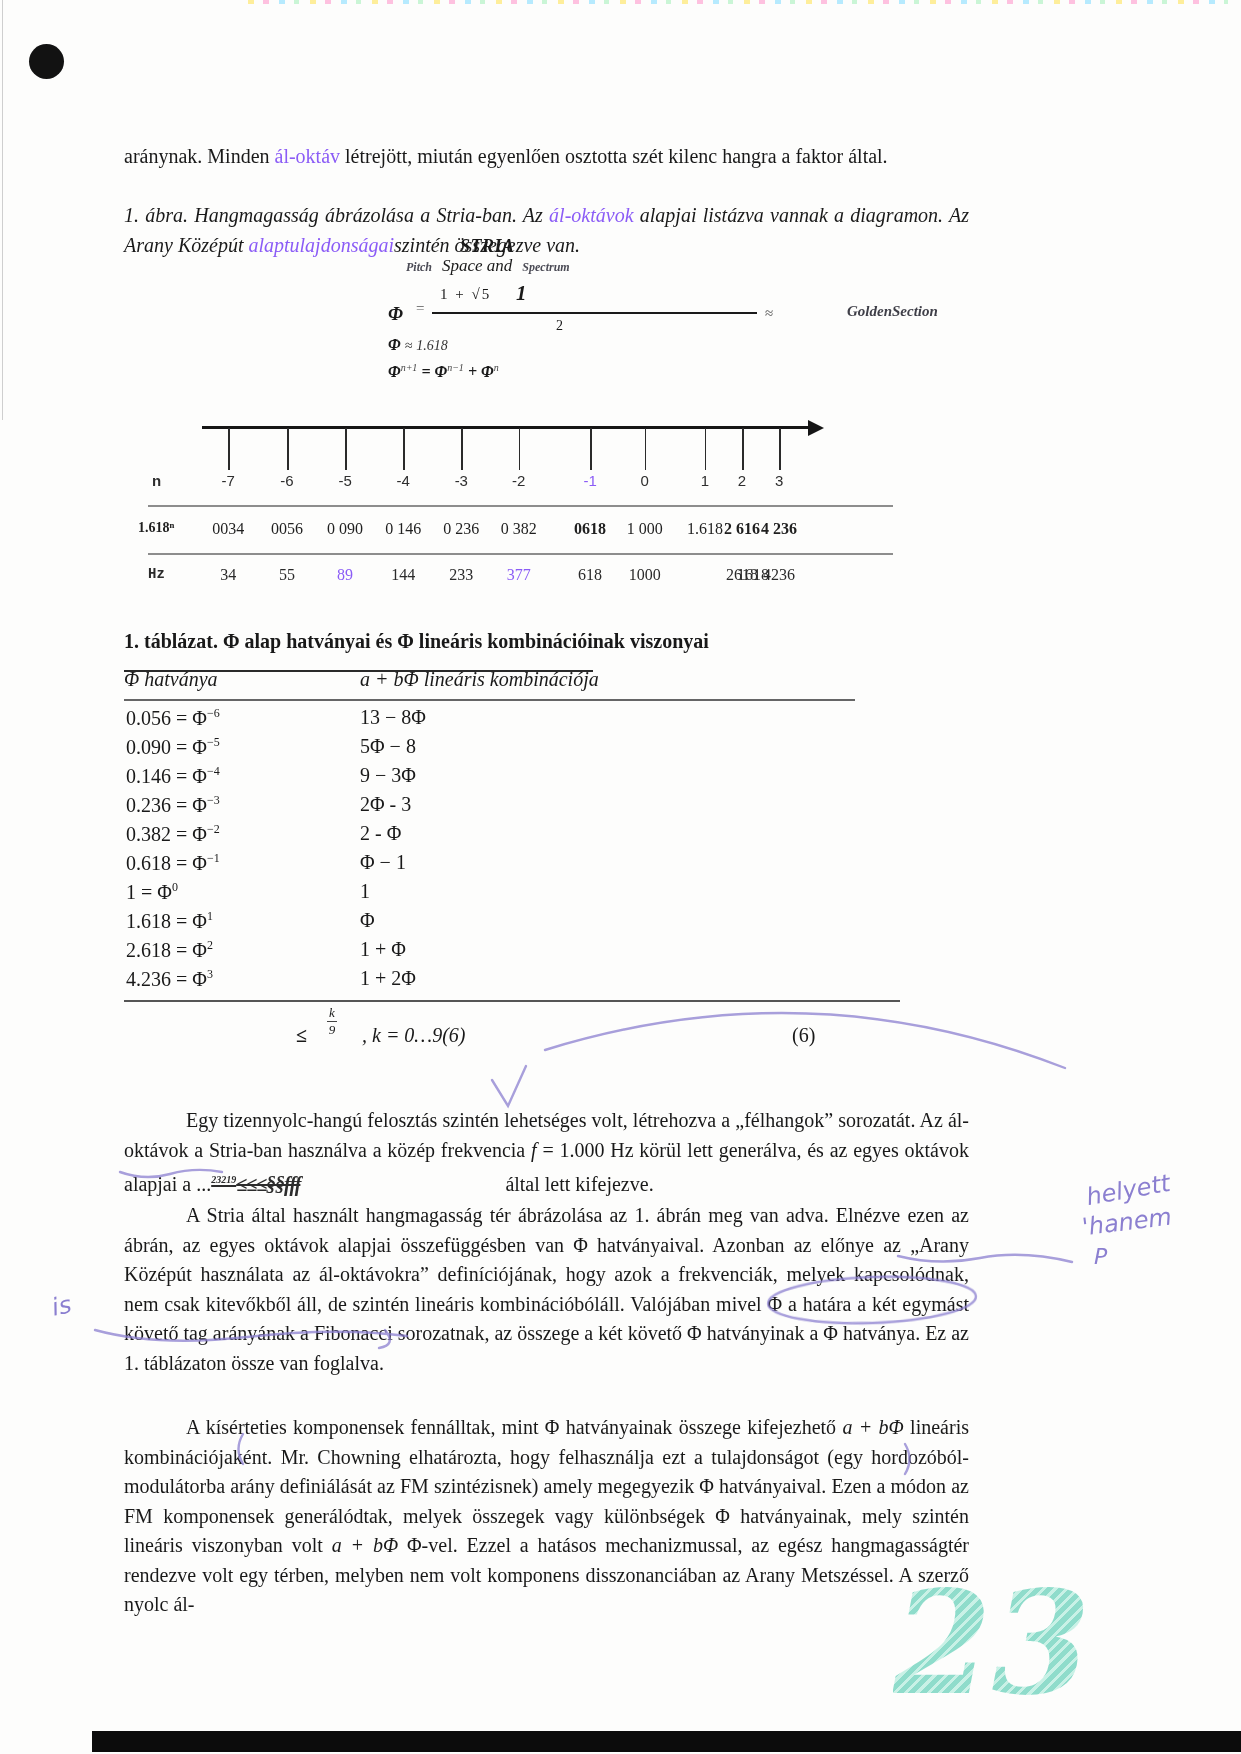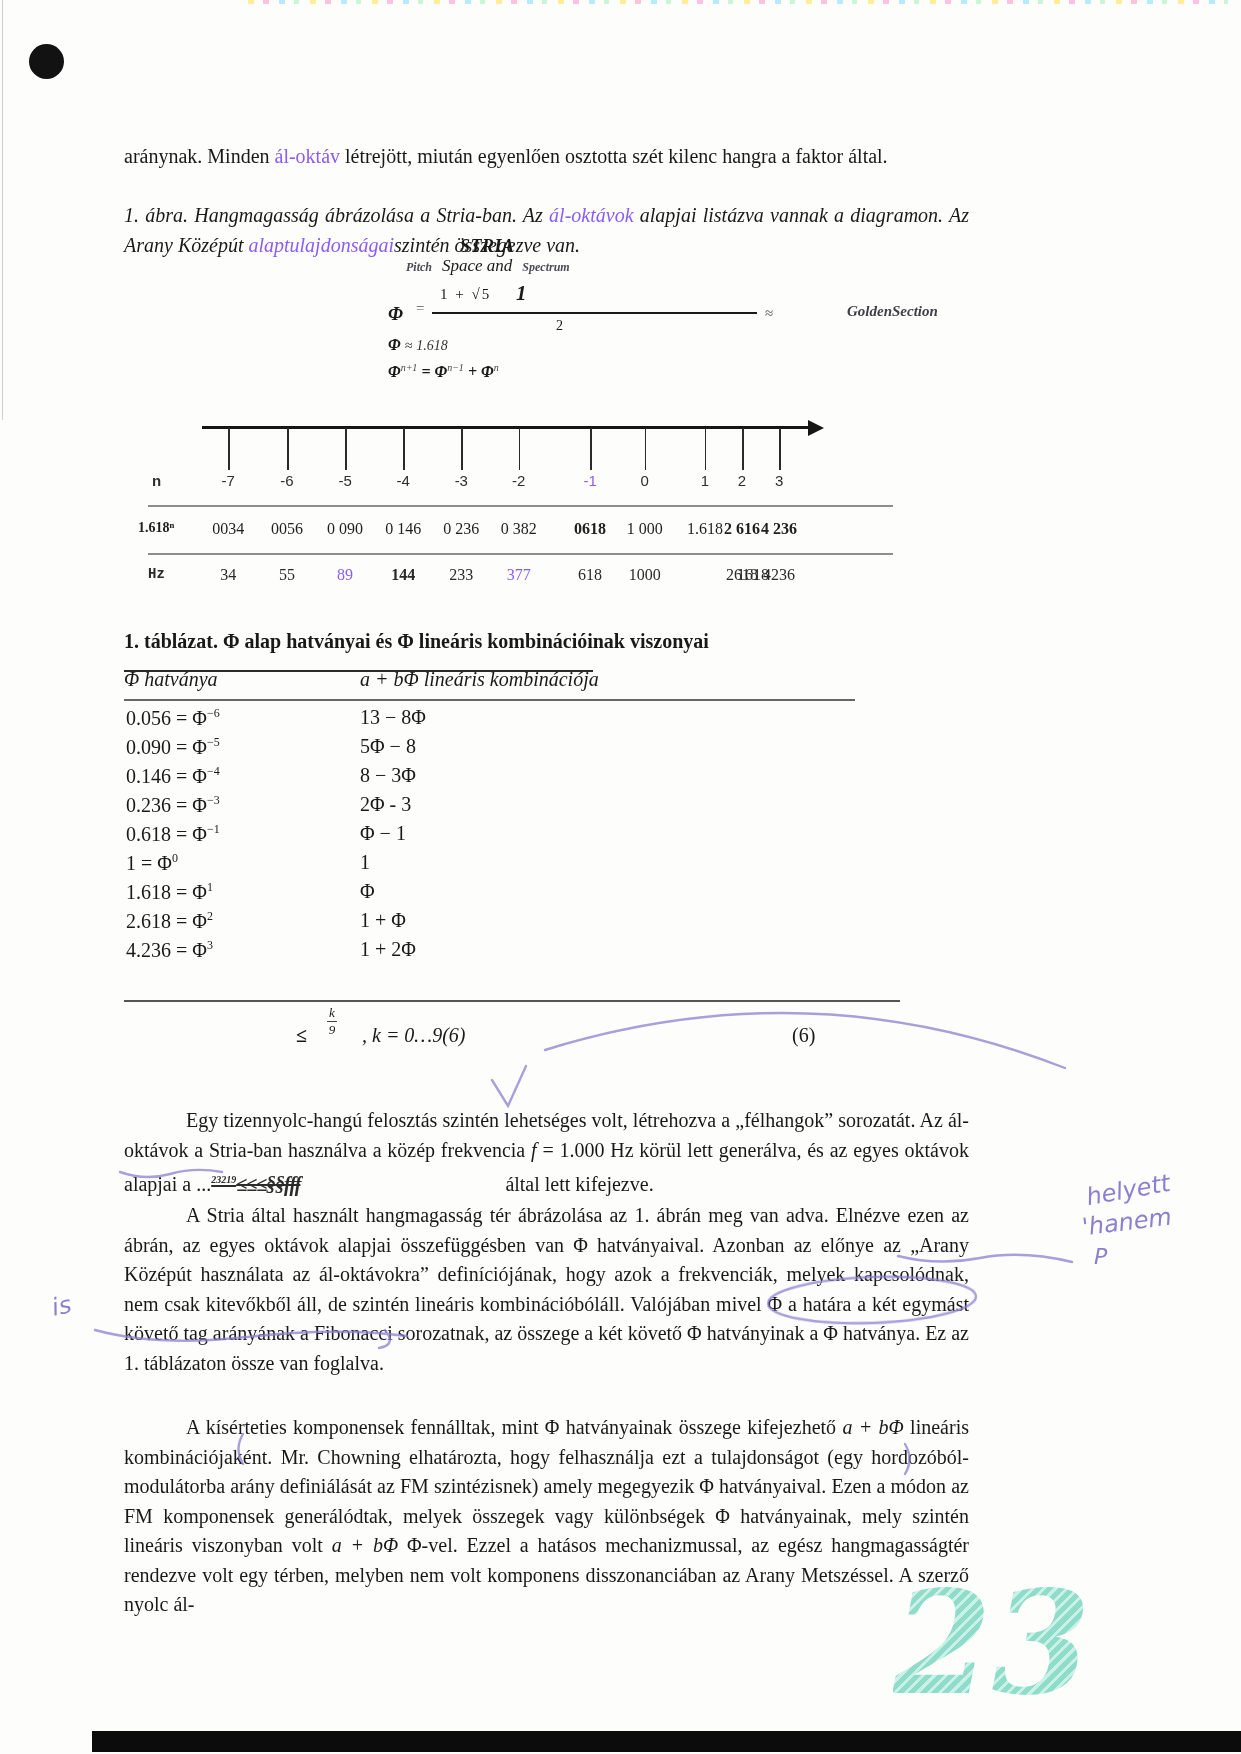--- a/index.html
+++ b/index.html
@@ -174,21 +174,21 @@
       <span class="ax-val" style="left: 80.7%;">1.618</span>
       <span class="ax-val bold" style="left: 86%;">2 616</span>
       <span class="ax-val bold" style="left: 91.3%;">4 236</span>
     </div>
   <div class="hrule" style="left:148px; top:553px; width:745px;"></div>
   <div class="axis-wrap row-hz" style="top:566px; height:24px;" id="hz-row">
     <span class="rowlabel" style="left:8px;">Hz</span>
   <span class="ax-val" style="left: 12.6%;">34</span>
       <span class="ax-val" style="left: 21%;">55</span>
       <span class="ax-val faded" style="left: 29.3%;">89</span>
-      <span class="ax-val" style="left: 37.6%; font-weight: bold;">144</span>
+      <span class="ax-val" style="left: 37.6%;">144</span>
       <span class="ax-val" style="left: 45.9%;">233</span>
       <span class="ax-val faded" style="left: 54.1%;">377</span>
       <span class="ax-val" style="left: 64.3%;">618</span>
       <span class="ax-val" style="left: 72.1%;">1000</span>
       <span class="ax-val" style="left: 80.7%; margin-left: 48px;">1618</span>
       <span class="ax-val" style="left: 86%;">2618</span>
       <span class="ax-val" style="left: 91.3%;">4236</span>
     </div>
 
   <div class="tbl-title"><span class="u">1. táblázat. Φ alap hatványai és Φ lineáris kombinációi</span><span>nak viszonyai</span></div>
@@ -201,25 +201,29 @@
       <div class="trow">
         <span class="c1">0.056 = Φ<sup>−6</sup></span>
         <span class="c2">13 − 8Φ</span>
       </div>
       <div class="trow">
         <span class="c1">0.090 = Φ<sup>−5</sup></span>
         <span class="c2">5Φ − 8</span>
       </div>
       <div class="trow">
         <span class="c1">0.146 = Φ<sup>−4</sup></span>
-        <span class="c2">8 − 3Φ</span>
+        <span class="c2">9 − 3Φ</span>
       </div>
       <div class="trow">
         <span class="c1">0.236 = Φ<sup>−3</sup></span>
         <span class="c2">2Φ - 3</span>
+      </div>
+      <div class="trow">
+        <span class="c1">0.382 = Φ<sup>−2</sup></span>
+        <span class="c2">2 - Φ</span>
       </div>
       <div class="trow">
         <span class="c1">0.618 = Φ<sup>−1</sup></span>
         <span class="c2">Φ − 1</span>
       </div>
       <div class="trow">
         <span class="c1">1 = Φ<sup>0</sup></span>
         <span class="c2">1</span>
       </div>
       <div class="trow">

